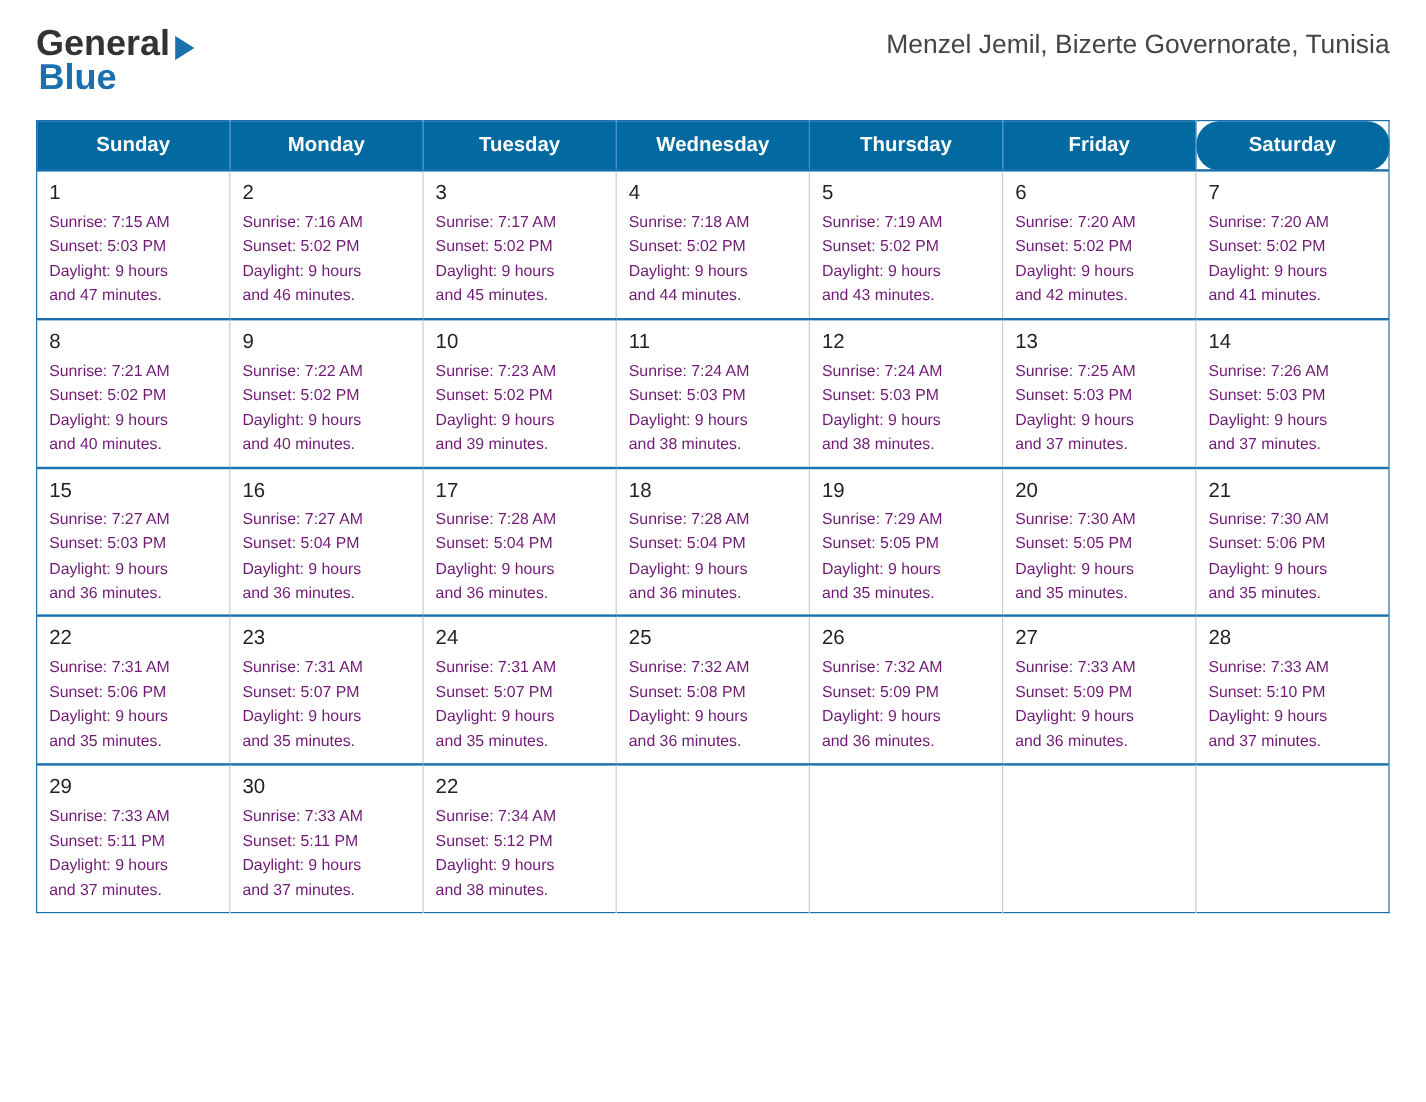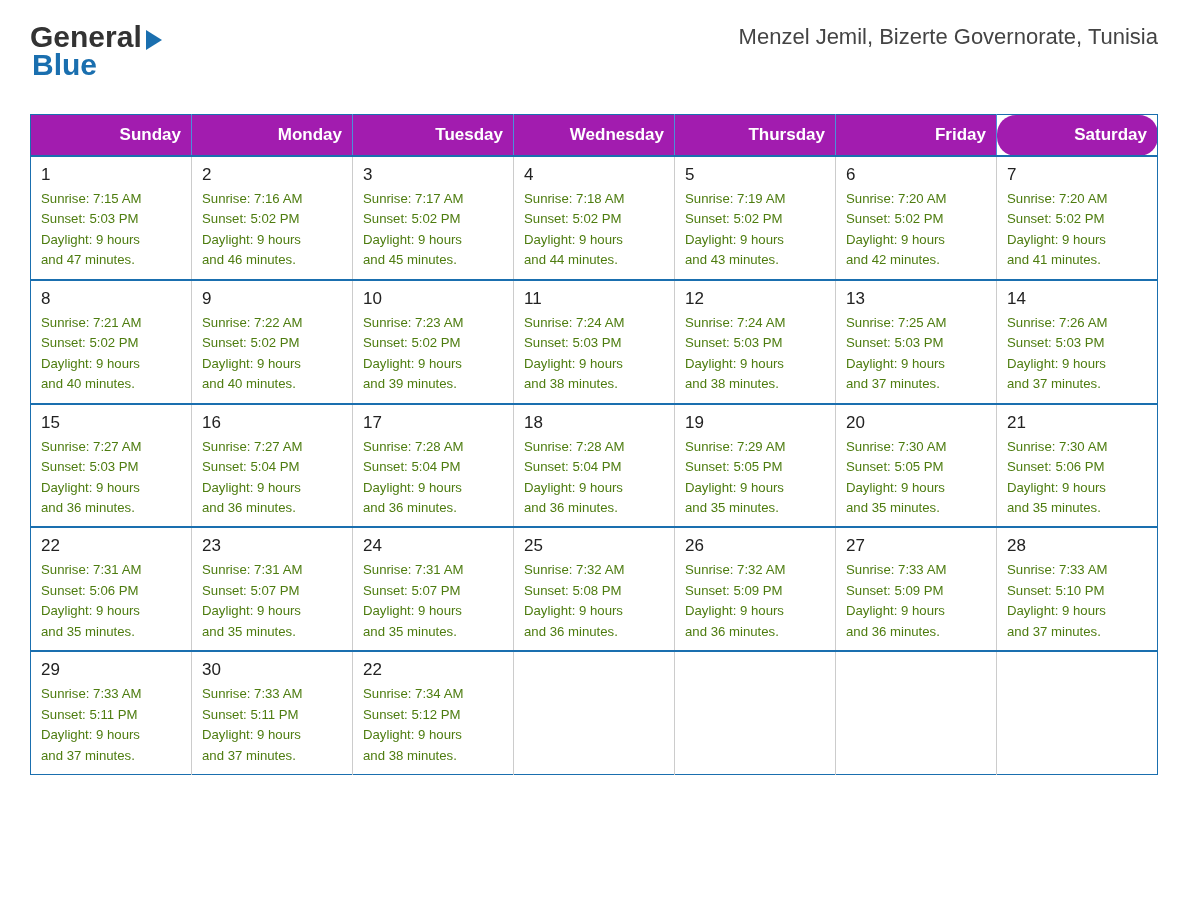--- a/index.html
+++ b/index.html
@@ -7,21 +7,21 @@
       font-family: Arial, sans-serif;
       background: #fff;
       padding: 20px 30px;
       width: 1188px;
       min-height: 918px;
     }
     .header {
       display: flex;
       justify-content: space-between;
       align-items: flex-start;
-      margin-bottom: 32px;
+      margin-bottom: 18px;
     }
     .title-block {
       text-align: right;
     }
     .page-title {
       font-size: 52px;
       font-weight: normal;
       color: #222;
       line-height: 1.1;
     }
@@ -29,26 +29,26 @@
       font-size: 22px;
       color: #444;
       margin-top: 4px;
     }
     .calendar {
       width: 100%;
       border-collapse: collapse;
       border: 1px solid #1a6faf;
     }
     .calendar thead tr th {
-      background-color: #a21caf;
+      background-color: #0369a1;
       color: #fff;
       font-size: 17px;
       font-weight: bold;
       padding: 10px 10px;
-      text-align: right;
+      text-align: center;
       border-right: 1px solid #4a90d9;
     }
     .calendar thead tr th:last-child {
       border-right: none;
       border-radius: 19px;
     }
     .calendar tbody tr td {
       vertical-align: top;
       padding: 8px 10px;
       border-top: 2px solid #1a6faf;
@@ -67,21 +67,21 @@
     .day-number {
       font-size: 17px;
       font-weight: normal;
       color: #222;
       display: block;
       margin-bottom: 4px;
     }
     .day-info {
       font-size: 13.2px;
       line-height: 1.55;
-      color: #4d7c0f;
+      color: #701a75;
     }
     .logo-wrapper {
       display: flex;
       flex-direction: column;
       align-items: flex-start;
     }
     .logo-line1 {
       display: flex;
       align-items: center;
     }

